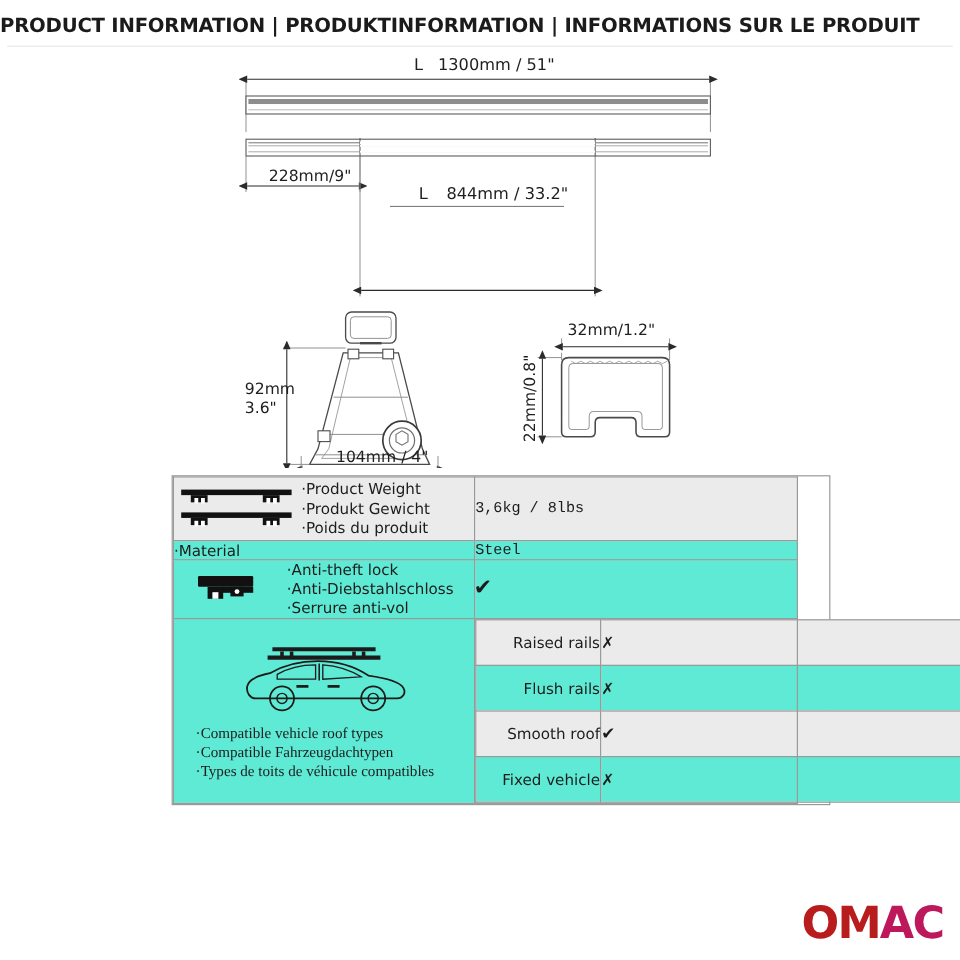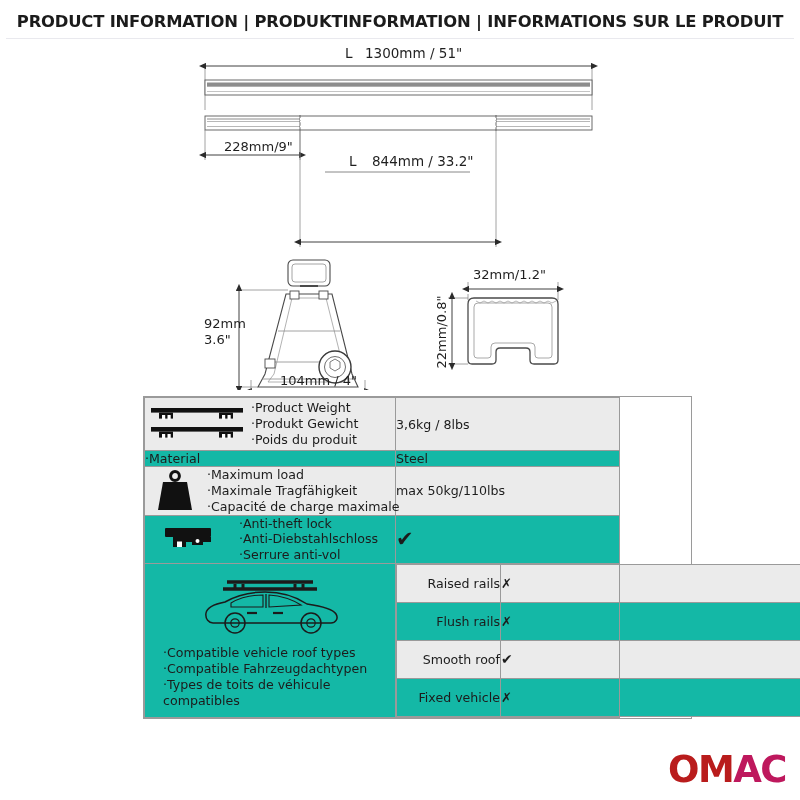--- a/index.html
+++ b/index.html
@@ -15,21 +15,21 @@
     color: #1a1a1a;
     position: relative;
     overflow: hidden;
   }
 
   
   #page-title {
     position: absolute;
     left: 0;
     top: 12px;
-    width: 800px;
+    width: 728px;
     text-align: center;
     font-family: "DejaVu Sans", "Liberation Sans", sans-serif;
     font-weight: bold;
     font-size: 16.4px;
     letter-spacing: -0.2px;
     color: #1b1b1b;
     white-space: nowrap;
   }
   #title-rule {
     position: absolute;
@@ -55,40 +55,41 @@
     position: absolute;
     left: 143px;
     top: 396px;
     width: 549px;
     border: 1px solid #9a9a9a;
     border-collapse: collapse;
     box-sizing: border-box;
   }
   #spec-table table {
     border-collapse: collapse;
-    width: 476px;
+    width: 521px;
     table-layout: fixed;
   }
   #spec-table td {
     border: 1px solid #9a9a9a;
     padding: 0;
     vertical-align: middle;
     font-size: 12.6px;
     color: #1c1c1c;
   }
   .shaded { background: #ebebeb; }
-  .plain  { background: #14b8a6; }
+  .plain  { background: #5eead4; }
 
   .lbl-cell {
     width: 250px;
     padding: 6px 4px 6px 6px;
   }
   .val-cell {
     padding: 6px 0 6px 11px;
     font-size: 13.4px;
+    font-family: Liberation Mono, monospace;
   }
 
   .lbl-inner {
     display: flex;
     align-items: center;
     gap: 2px;
   }
   .icon-box {
     flex: 0 0 auto;
     display: flex;
@@ -159,20 +160,21 @@
   }
   .compat-icon-wrap {
     display: flex;
     justify-content: center;
     margin-bottom: 4px;
   }
   .compat-text {
     font-size: 12.6px;
     line-height: 1.27;
     padding-left: 18px;
+    font-family: Liberation Serif, serif;
   }
 
   
   #logo {
     position: absolute;
     right: 14px;
     bottom: 12px;
     font-family: "DejaVu Sans", "Liberation Sans", sans-serif;
     font-weight: bold;
     font-size: 37px;
@@ -348,40 +350,20 @@
         </div>
       </td>
       <td class="val-cell shaded">3,6kg / 8lbs</td>
     </tr>
 
     <tr>
       <td class="material-lbl plain">·Material</td>
       <td class="val-cell plain">Steel</td>
     </tr>
 
-    <tr>
-      <td class="lbl-cell shaded">
-        <div class="lbl-inner">
-          <span class="icon-box" style="width:60px">
-            <svg width="46" height="46" viewBox="0 0 46 46">
-              <g fill="#111111">
-                <circle cx="23" cy="8" r="4.4" fill="none" stroke="#111111" stroke-width="3"></circle>
-                <path d="M11 14 L35 14 L40 42 L6 42 Z"></path>
-              </g>
-            </svg>
-          </span>
-          <span class="lines">
-            <span>·Maximum load</span><br>
-            <span>·Maximale Tragfähigkeit</span><br>
-            <span>·Capacité de charge maximale</span>
-          </span>
-        </div>
-      </td>
-      <td class="val-cell shaded">max 50kg/110lbs</td>
-    </tr>
 
     <tr>
       <td class="lbl-cell plain">
         <div class="lbl-inner">
           <span class="icon-box" style="width:92px">
             <svg width="60" height="34" viewBox="0 0 60 34">
               <g fill="#111111">
                 <rect x="4" y="6" width="46" height="9" rx="1"></rect>
                 <rect x="24" y="15" width="26" height="5"></rect>
                 <rect x="12" y="15" width="13" height="10"></rect>

